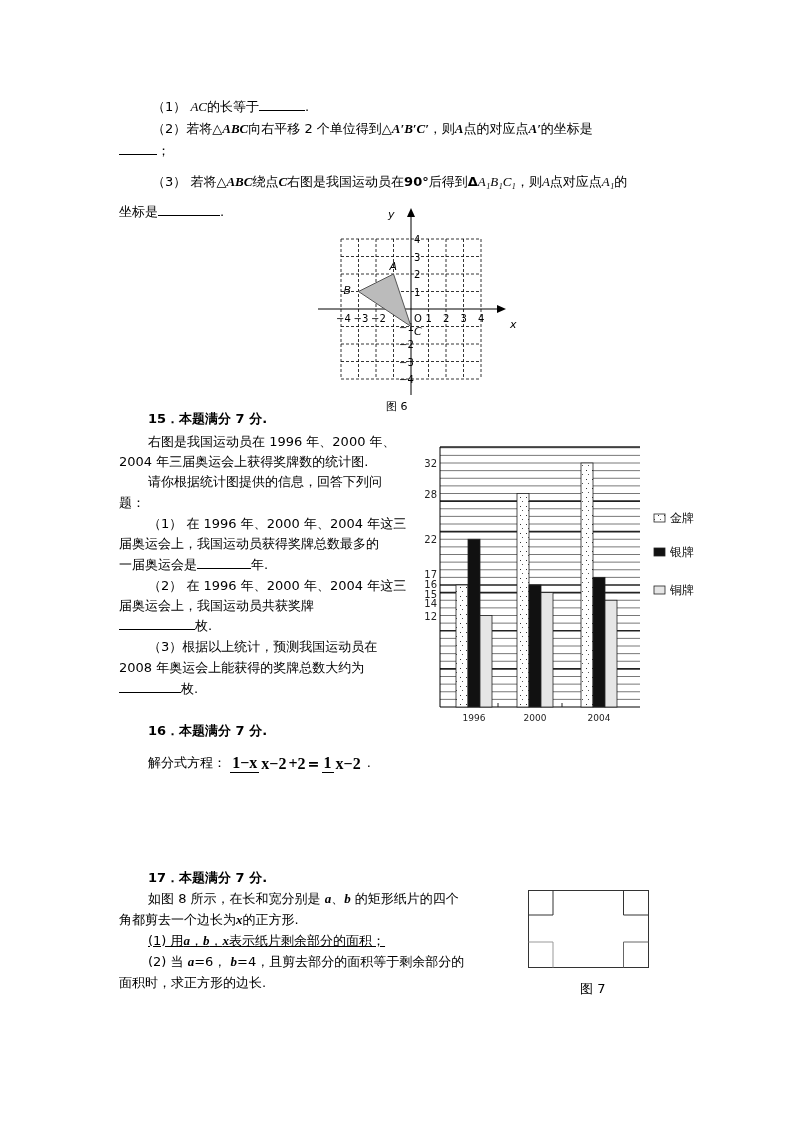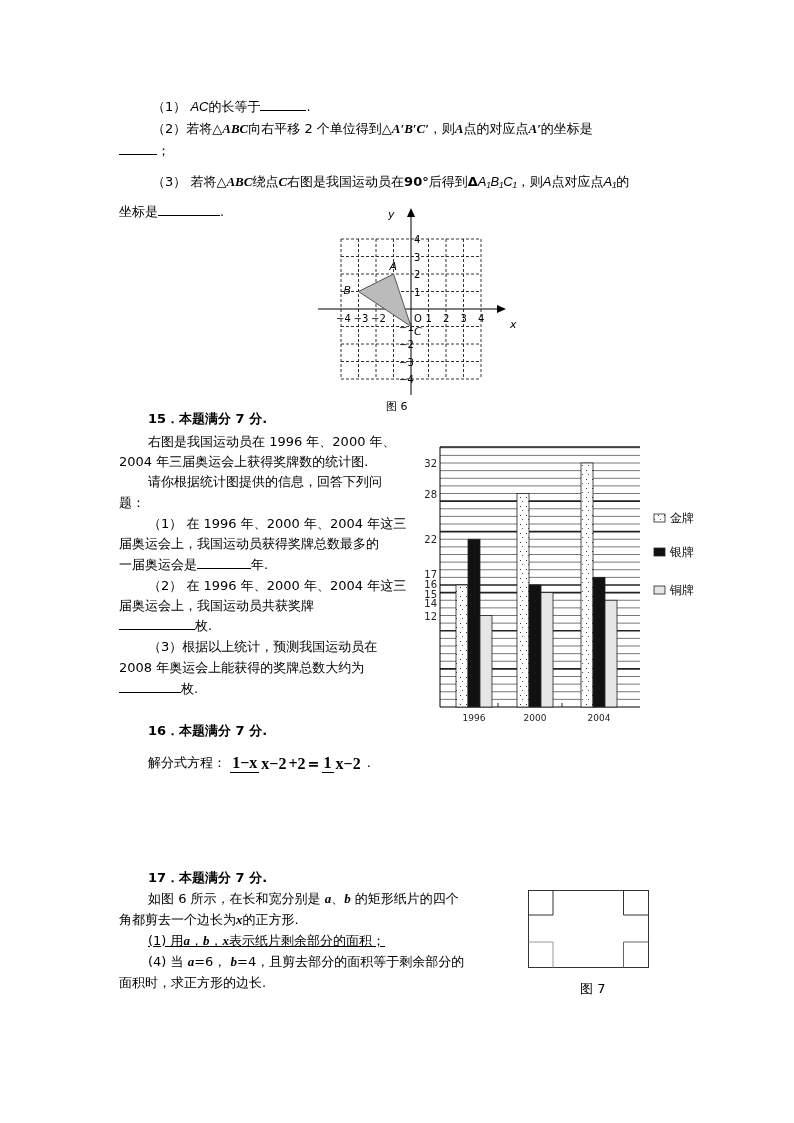--- a/index.html
+++ b/index.html
@@ -1,20 +1,20 @@
 <!DOCTYPE html>
 <html><head>
 <meta charset="utf-8">
 <style>
   html, body { margin:0; padding:0; background:#fff; }
   body { width:794px; height:1123px; position:relative; overflow:hidden;
          font-family:"DejaVu Sans", sans-serif; font-size:13px; color:#000; }
   .abs { position:absolute; white-space:nowrap; line-height:18px; }
   .blank { display:inline-block; border-bottom:1px solid #000; height:12px; vertical-align:baseline; }
-  .it { font-family:Liberation Sans, sans-serif; font-style:italic; }
+  .it { font-family:Liberation Serif, serif; font-style:italic; }
   .bi { font-family:"Liberation Serif", serif; font-style:italic; font-weight:bold; }
   .b { font-weight:bold; }
   .heading { font-weight:bold; }
   .frac { display:inline-flex; flex-direction:row; align-items:center; vertical-align:middle;
           font-family:"Liberation Serif", serif; font-weight:bold; font-size:16px; line-height:18px; }
   .frac .num { padding:0 2px; border-bottom:1.5px solid #000; }
   .frac .den { padding:0 2px; }
   .mathop { font-family:"Liberation Serif", serif; font-weight:bold; font-size:16px; vertical-align:middle; }
   svg text { font-family:"DejaVu Sans", sans-serif; }
 </style>
@@ -192,32 +192,32 @@
     <span class="den">x−2</span>
   </span><span class="mathop">+2＝</span><span class="frac">
     <span class="num">1</span>
     <span class="den">x−2</span>
   </span>
   <span>.</span>
 </div>
 
 <div class="abs heading" style="left:148px;top:869px;">17．本题满分 7 分.</div>
 <div class="abs" style="left:148px;top:890px;">
-  <span>如图 6 所示，在长和宽分别是</span>
+  <span>如图 8 所示，在长和宽分别是</span>
   <span class="bi">a</span><span>、</span><span class="bi">b</span>
   <span>的矩形纸片的四个</span>
 </div>
 <div class="abs" style="left:119px;top:911px;">
   <span>角都剪去一个边长为</span><span class="bi">x</span><span>的正方形.</span>
 </div>
 <div class="abs" style="left:148px;top:932px;text-decoration:underline;">
   <span>(1) 用</span><span class="bi">a</span><span>，</span><span class="bi">b</span><span>，</span><span class="bi">x</span><span>表示纸片剩余部分的面积；</span>
 </div>
 <div class="abs" style="left:148px;top:953px;">
-  <span>(4) 当</span>
+  <span>(2) 当</span>
   <span class="bi">a</span><span>=6，</span>
   <span class="bi">b</span><span>=4，且剪去部分的面积等于剩余部分的</span>
 </div>
 <div class="abs" style="left:119px;top:974px;">面积时，求正方形的边长.</div>
 
 <svg style="position:absolute;left:528px;top:890px;" width="122" height="80">
   <rect x="0.5" y="0.5" width="120" height="77" fill="#fff" stroke="#333"></rect>
   <path d="M0.5 25 H25 V0.5" fill="none" stroke="#333"></path>
   <path d="M120.5 25 H95.5 V0.5" fill="none" stroke="#333"></path>
   <path d="M0.5 52 H25 V77.5" fill="none" stroke="#999"></path>

